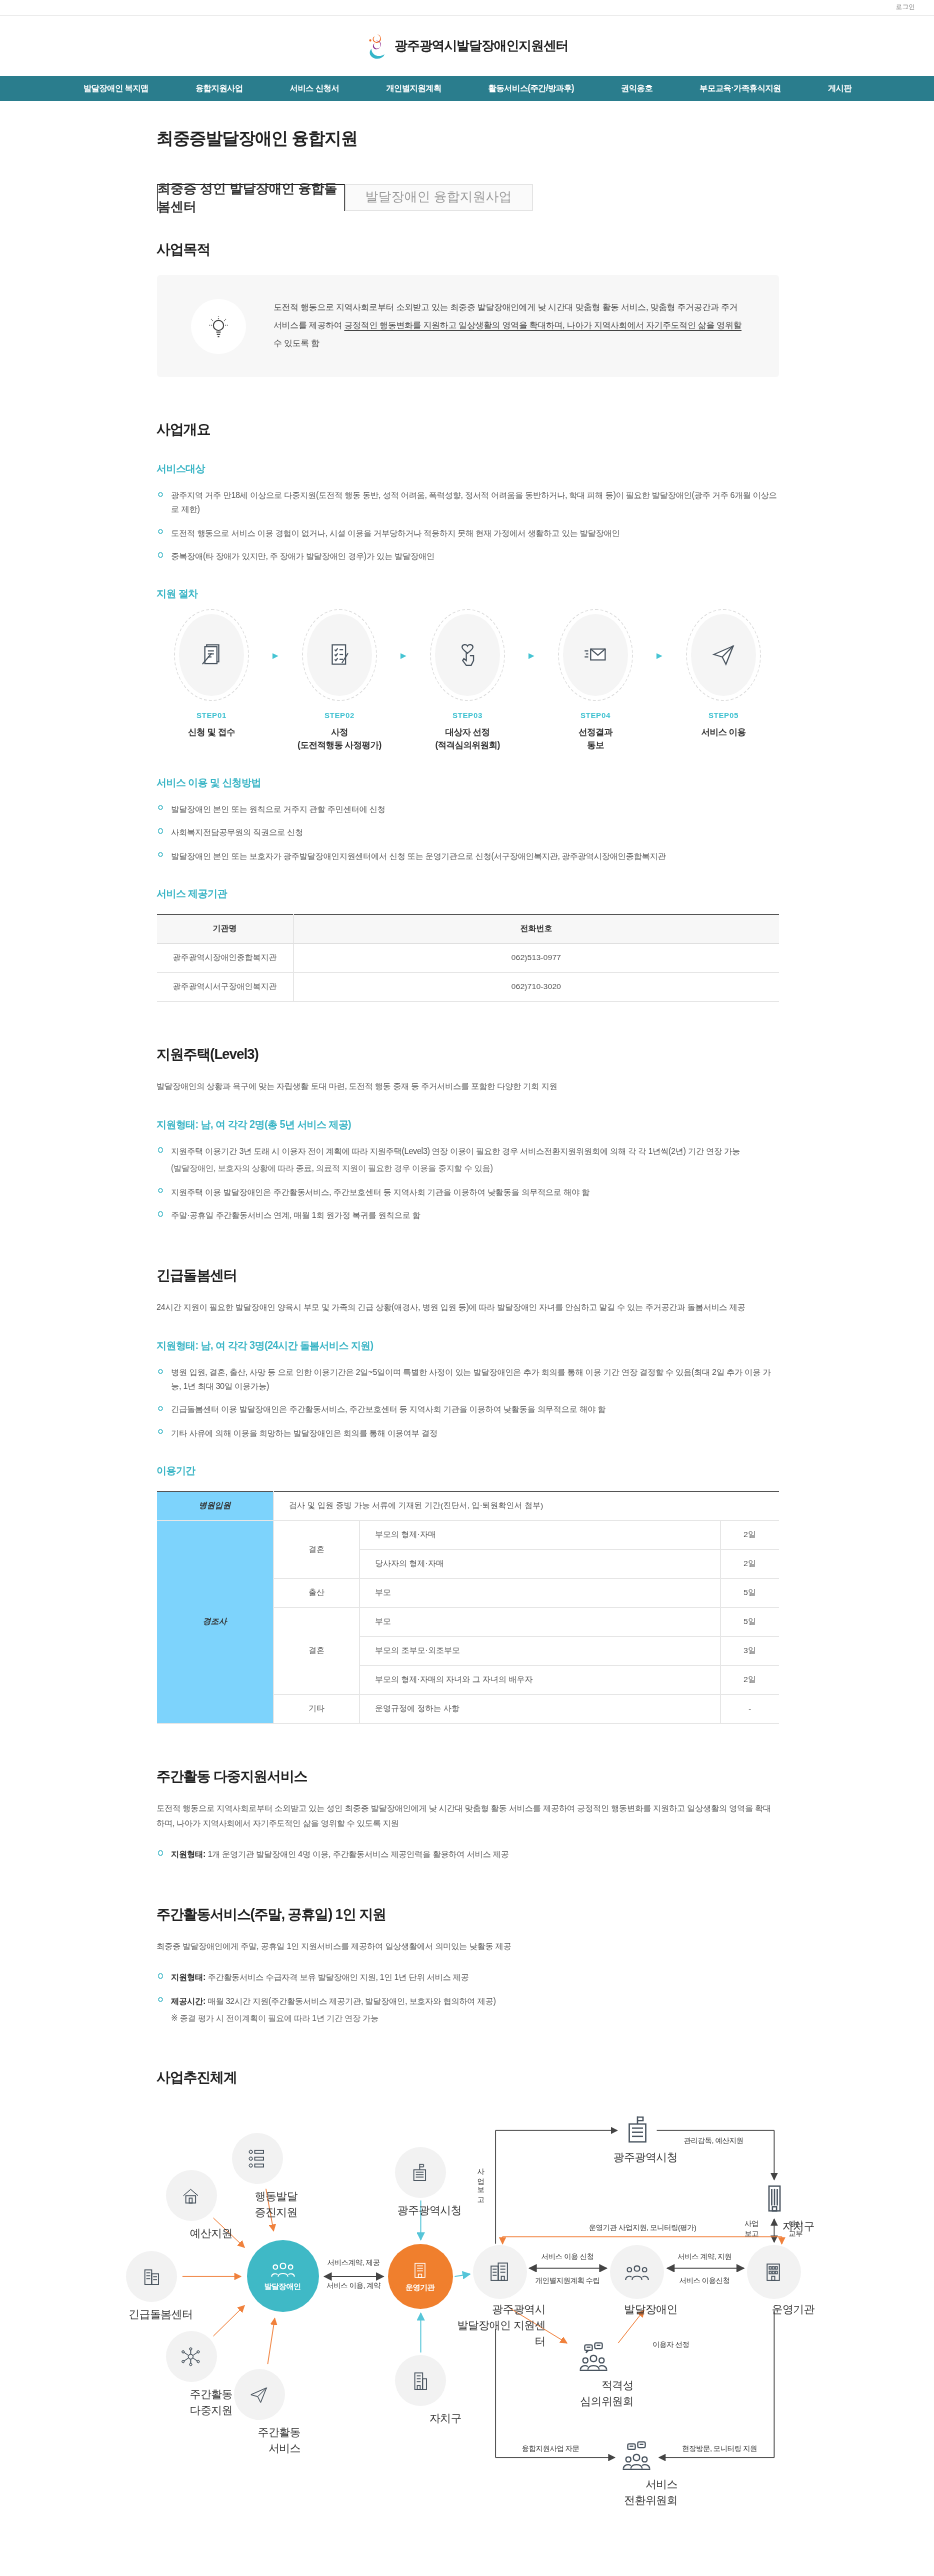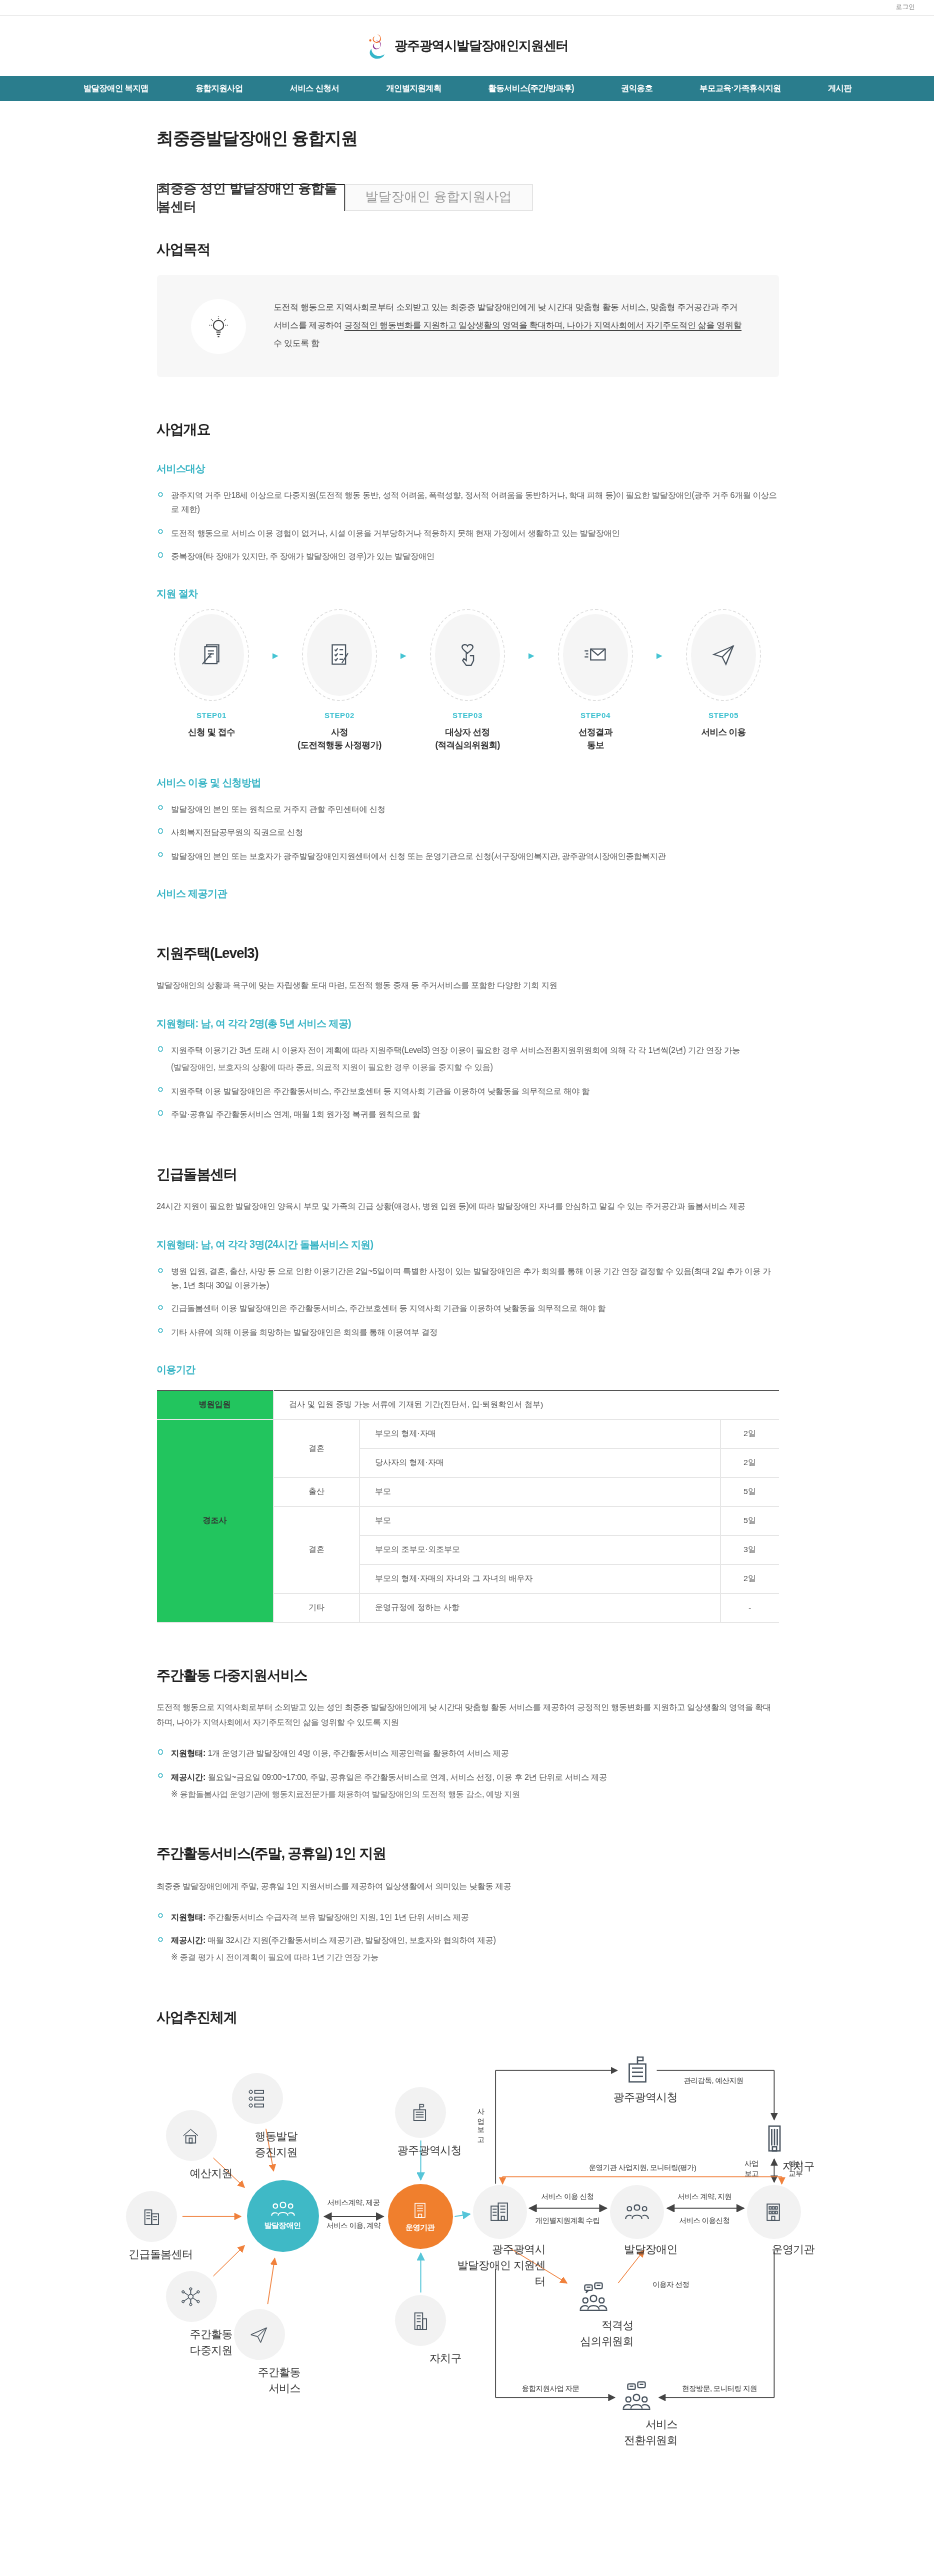--- a/index.html
+++ b/index.html
@@ -51,21 +51,21 @@
   .step-circle { width:65px; height:82px; margin:0 auto; background:#f5f5f5; border-radius:50%; outline:0.6px dashed #ddd; outline-offset:4.1px; display:flex; align-items:center; justify-content:center; }
   .step-num { margin-top:15px; font-size:7.6px; font-weight:bold; color:#3cc0d0; letter-spacing:0.3px; }
   .step-label { margin-top:5.8px; font-size:8.8px; font-weight:bold; color:#333; line-height:1.5; white-space:pre-line; letter-spacing:-0.3px; }
   .step-arrow { color:#45c4d3; font-size:7.6px; margin-top:37px; }
   
   table.data { width:100%; border-collapse:collapse; border-top:1.2px solid #555; margin-top:4.7px; font-size:8px; color:#555; }
   table.data th { background:#f7f7f7; font-weight:bold; color:#333; height:29px; border-bottom:0.6px solid #e0e0e0; }
   table.data td { height:29px; border-bottom:0.6px solid #e6e6e6; text-align:center; }
   table.data .vline { border-right:0.6px solid #e6e6e6; }
   table.data td.desc { text-align:left; padding-left:15px; }
-  table.data td.cat { background:#22c55e; font-weight:bold; color:#333; }
+  table.data td.cat { background:#7dd3fc; font-weight:bold; color:#333;font-style:italic; }
   
   .diagram { position:relative; width:701px; height:409px; margin:20px 0 0 -40px; }
   .diagram svg.wires { position:absolute; inset:0; }
   .dg-node { position:absolute; }
   .circle88 { width:51px; height:51px; background:#f2f2f2; border-radius:50%; display:flex; align-items:center; justify-content:center; }
   .circle92 { width:54px; height:54px; background:#f2f2f2; border-radius:50%; display:flex; align-items:center; justify-content:center; }
   .dg-label { position:absolute; width:82px; text-align:right; font-size:11px; color:#333; line-height:1.45; white-space:pre-line; letter-spacing:-0.3px; }
   .dg-big { border-radius:50%; display:flex; flex-direction:column; align-items:center; justify-content:center; gap:3.5px; }
   .dg-big.teal { width:72px; height:72px; background:#3fb9c6; }
   .dg-big.orange { width:65px; height:65px; background:#f07f2d; }
@@ -230,20 +230,44 @@
   <ul class="bullets">
 
       <li><span class="bullet-ring"></span><span class="b"></span><span>발달장애인 본인 또는 원칙으로 거주지 관할 주민센터에 신청</span></li>
 
       <li><span class="bullet-ring"></span><span class="b"></span><span>사회복지전담공무원의 직권으로 신청</span></li>
 
       <li><span class="bullet-ring"></span><span class="b"></span><span>발달장애인 본인 또는 보호자가 광주발달장애인지원센터에서 신청 또는 운영기관으로 신청(서구장애인복지관, 광주광역시장애인종합복지관</span></li>
     </ul>
 
   <h3 class="sub">서비스 제공기관</h3>
+  <table class="data">
+    <colgroup>
+        <col style="width:22%">
+        <col>
+      </colgroup>
+    <thead>
+      <tr>
+        <th class="vline">기관명</th>
+        <th>전화번호</th>
+      </tr>
+    </thead>
+    <tbody>
+
+        <tr>
+          <td class="vline">광주광역시장애인종합복지관</td>
+          <td>062)513-0977</td>
+        </tr>
+
+        <tr>
+          <td class="vline">광주광역시서구장애인복지관</td>
+          <td>062)710-3020</td>
+        </tr>
+      </tbody>
+  </table>
 
   <h2 class="sec">지원주택(Level3)</h2>
   <p class="intro">발달장애인의 상황과 욕구에 맞는 자립생활 토대 마련, 도전적 행동 중재 등 주거서비스를 포함한 다양한 기회 지원</p>
   <h3 class="sub">지원형태: 남, 여 각각 2명(총 5년 서비스 제공)</h3>
   <ul class="bullets">
 
       <li><span class="bullet-ring"></span><span class="b"></span><span>지원주택 이용기간 3년 도래 시 이용자 전이 계획에 따라 지원주택(Level3) 연장 이용이 필요한 경우 서비스전환지원위원회에 의해 각 각 1년씩(2년) 기간 연장 가능</span><div class="note">(발달장애인, 보호자의 상황에 따라 종료, 의료적 지원이 필요한 경우 이용을 중지할 수 있음)</div></li>
 
       <li><span class="bullet-ring"></span><span class="b"></span><span>지원주택 이용 발달장애인은 주간활동서비스, 주간보호센터 등 지역사회 기관을 이용하여 낮활동을 의무적으로 해야 함</span></li>
 
@@ -310,21 +334,20 @@
       </tr>
     </tbody>
   </table>
 
   <h2 class="sec">주간활동 다중지원서비스</h2>
   <p class="intro">도전적 행동으로 지역사회로부터 소외받고 있는 성인 최중증 발달장애인에게 낮 시간대 맞춤형 활동 서비스를 제공하여 긍정적인 행동변화를 지원하고 일상생활의 영역을 확대하며, 나아가 지역사회에서 자기주도적인 삶을 영위할 수 있도록 지원</p>
   <ul class="bullets" style="margin-top:16.4px">
 
       <li><span class="bullet-ring"></span><span class="b">지원형태:</span><span> 1개 운영기관 발달장애인 4명 이용, 주간활동서비스 제공인력을 활용하여 서비스 제공</span></li>
 
-      <li><span class="bullet-ring"></span><span class="b">제공시간:</span><span> 월요일~금요일 09:00~17:00, 주말, 공휴일은 주간활동서비스로 연계, 서비스 선정, 이용 후 2년 단위로 서비스 제공</span><div class="note">※ 융합돌봄사업 운영기관에 행동치료전문가를 채용하여 발달장애인의 도전적 행동 감소, 예방 지원</div></li>
     </ul>
 
   <h2 class="sec">주간활동서비스(주말, 공휴일) 1인 지원</h2>
   <p class="intro">최중증 발달장애인에게 주말, 공휴일 1인 지원서비스를 제공하여 일상생활에서 의미있는 낮활동 제공</p>
   <ul class="bullets" style="margin-top:16.4px">
 
       <li><span class="bullet-ring"></span><span class="b">지원형태:</span><span> 주간활동서비스 수급자격 보유 발달장애인 지원, 1인 1년 단위 서비스 제공</span></li>
 
       <li><span class="bullet-ring"></span><span class="b">제공시간:</span><span> 매월 32시간 지원(주간활동서비스 제공기관, 발달장애인, 보호자와 협의하여 제공)</span><div class="note">※ 종결 평가 시 전이계획이 필요에 따라 1년 기간 연장 가능</div></li>
     </ul>

